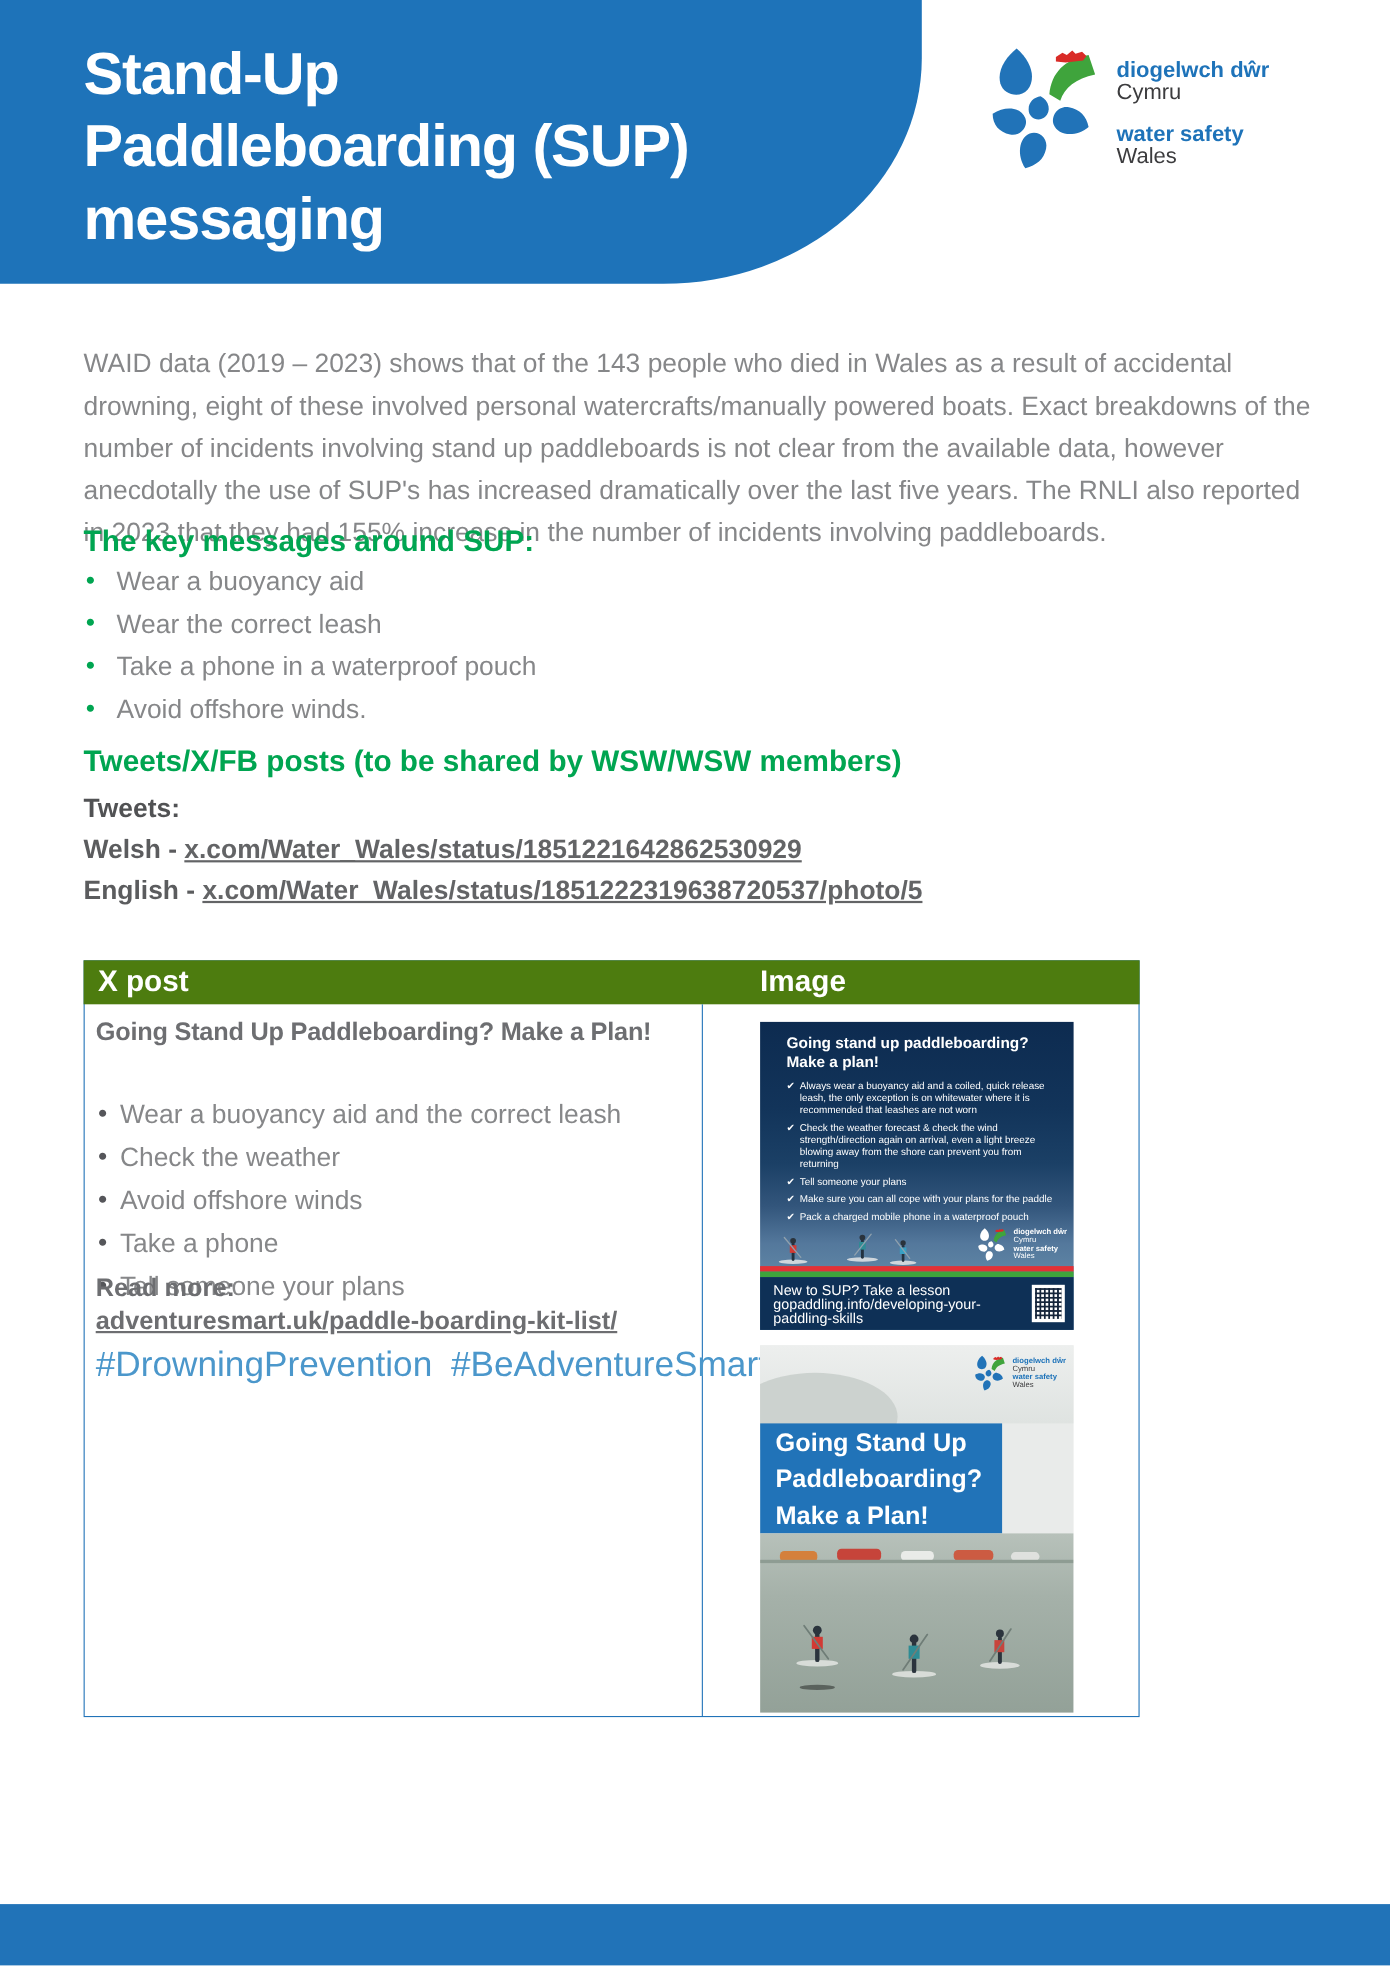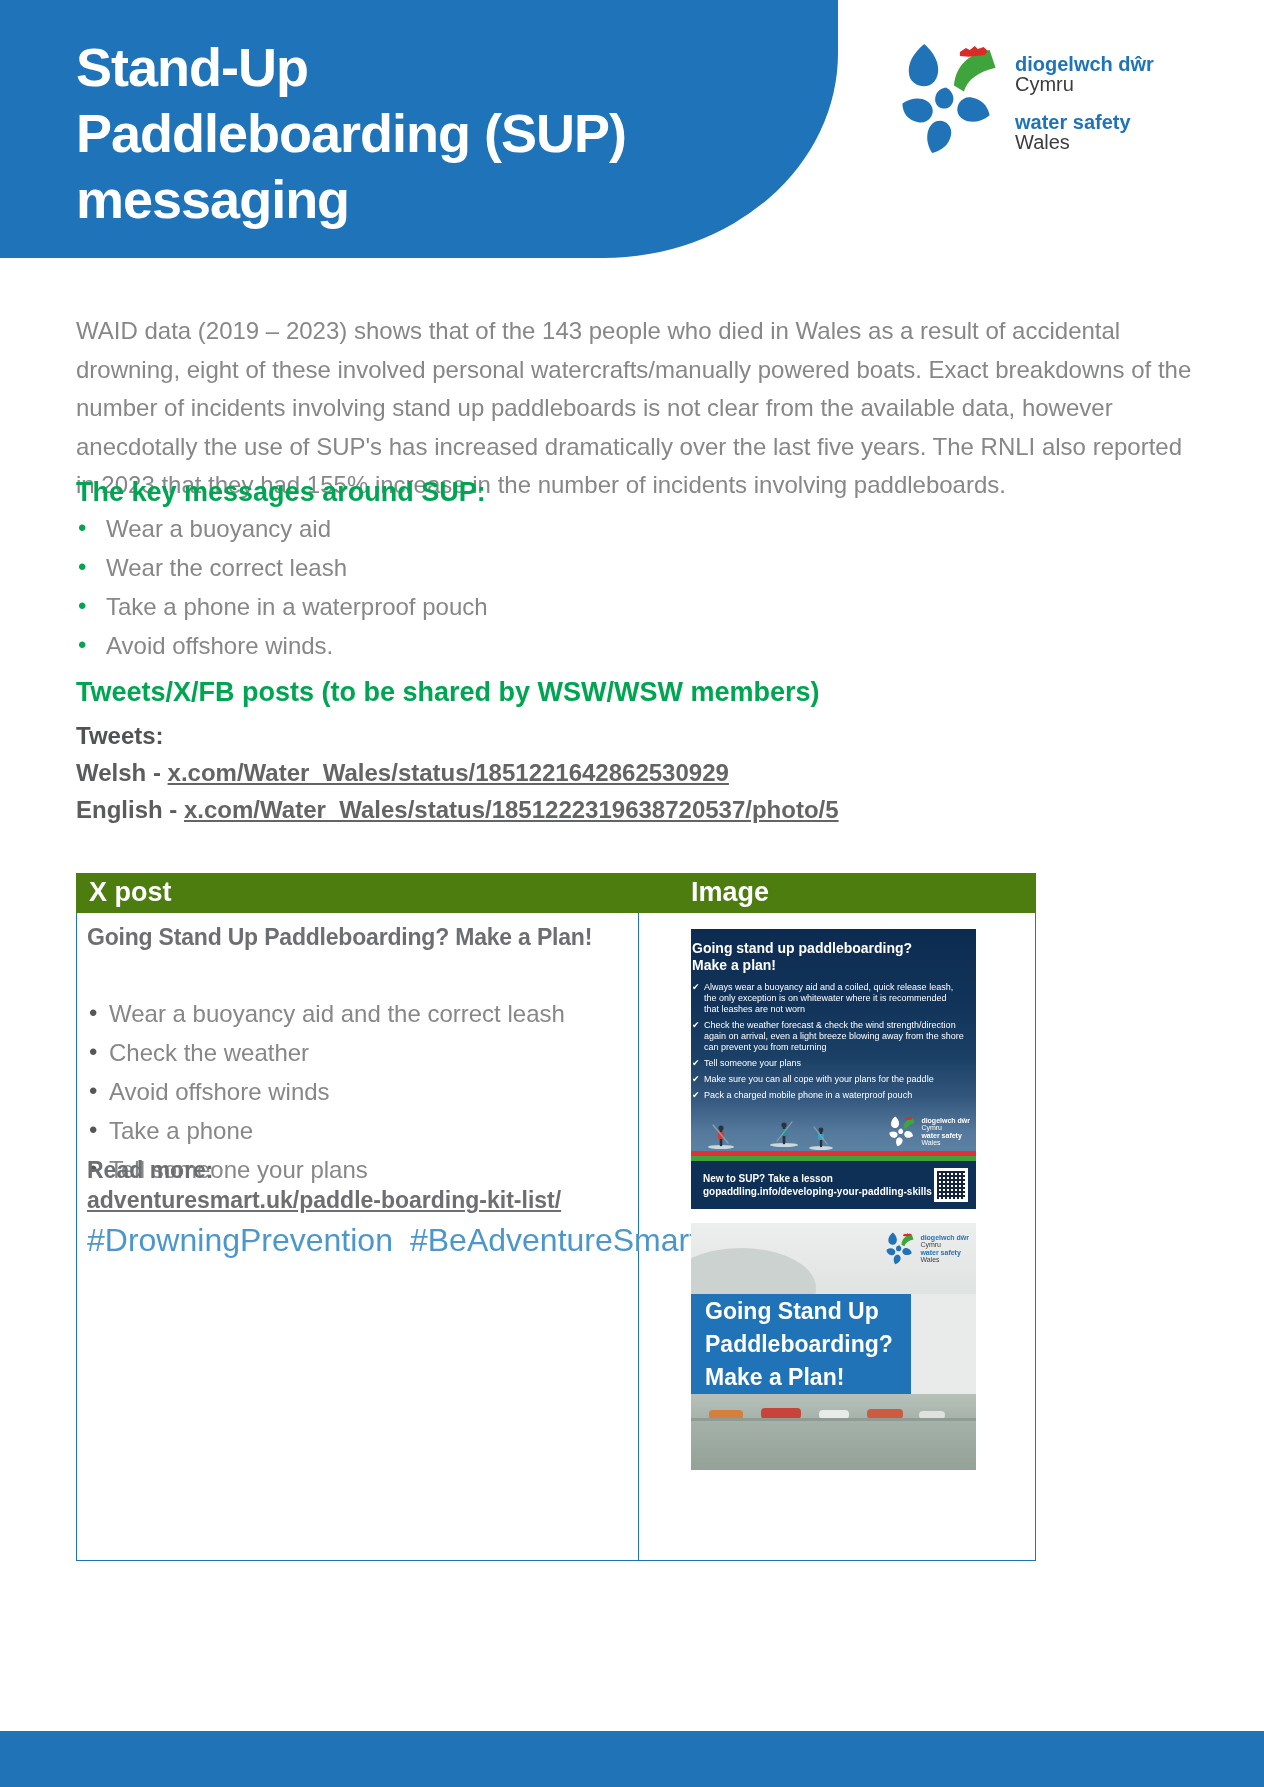--- a/index.html
+++ b/index.html
@@ -63,43 +63,43 @@
   .read-more { position:absolute; left:10px; top:281px; font-size:23px; font-weight:bold;
     color:#6d6e71; line-height:30px; }
   .read-more a { color:#6d6e71; text-decoration:underline; cursor:pointer; }
   .hashtags { position:absolute; left:10px; top:348px; font-size:32px; color:#4b97cb; }
   .hashtags span { margin-right:17px; }
 
   
   .poster1 { position:absolute; left:614px; top:55px; width:285px; height:280px;
     display:flex; flex-direction:column; color:#fff;
     background:linear-gradient(180deg,#0d2b50 0%,#12345a 28%,#1b4066 46%,#33567c 60%,#54789c 72%,#5f86a5 82%,#51749a 100%); }
-  .p1-body { flex:1; position:relative; padding:11px 12px 0 1px; }
+  .p1-body { flex:1; position:relative; padding:11px 12px 0 24px; }
   .p1-title { font-size:14px; font-weight:bold; line-height:17px; margin-bottom:8px; }
   .p1-check { display:flex; font-size:9px; line-height:11px; margin-bottom:5px; }
   .p1-check .check { flex:0 0 12px; font-size:9px; }
   .p1-check .check::before { content:"✔"; }
   .p1-logo { position:absolute; right:6px; bottom:4px; display:flex; align-items:center; }
   .p1-logo svg { width:30px; height:31px; }
   .p1-logo .mini-text { margin-left:4px; font-size:7px; line-height:7.5px; color:#fff; }
   .mini-text .mb { font-weight:bold; }
   .p1-paddlers { position:absolute; left:8px; bottom:0; }
   .stripe-red { height:5px; background:#e23136; }
   .stripe-green { height:5px; background:#3fa43c; }
   .p1-footer { height:48px; background:#0e3056; display:flex; align-items:center;
     justify-content:space-between; padding:0 8px 0 12px; }
-  .p1-footer-text { font-size:10px; font-weight:bold; line-height:13px; color:#fff; }
+  .p1-footer-text { font-size:13px; font-weight:normal; line-height:13px; color:#fff; }
   .qr { width:34px; height:34px; background:#ffffff; padding:3px; }
   .qr-inner { width:100%; height:100%;
     background-image:linear-gradient(90deg,#14243a 50%,transparent 50%),
                      linear-gradient(#14243a 50%,transparent 50%);
     background-size:4px 4px; }
 
   
-  .poster2 { position:absolute; left:614px; top:349px; width:285px; height:247px;
+  .poster2 { position:absolute; left:614px; top:349px; width:285px; height:334px;
     background:#e9ebea; overflow:hidden; }
   .p2-top { position:absolute; left:0; top:0; right:0; height:71px;
     background:linear-gradient(180deg,#edefee 0%,#dfe3e1 100%); }
   .p2-hill { position:absolute; left:-25px; bottom:-34px; width:150px; height:80px;
     background:#ccd2cf; border-radius:50%; }
   .p2-logo { position:absolute; right:7px; top:9px; display:flex; align-items:center; }
   .p2-logo svg { width:32px; height:33px; }
   .p2-logo .mini-text { margin-left:4px; font-size:7px; line-height:7.5px; }
   .p2-logo .mlb { color:#1e73b9; font-weight:bold; }
   .p2-logo .mld { color:#3c3c3e; }

